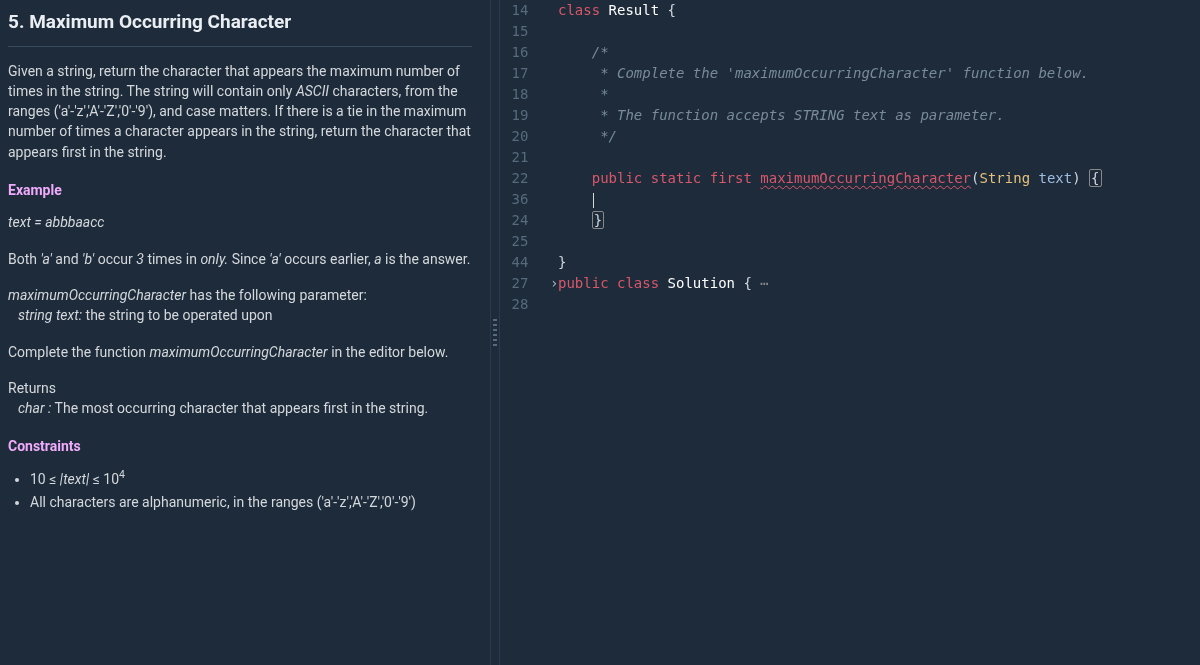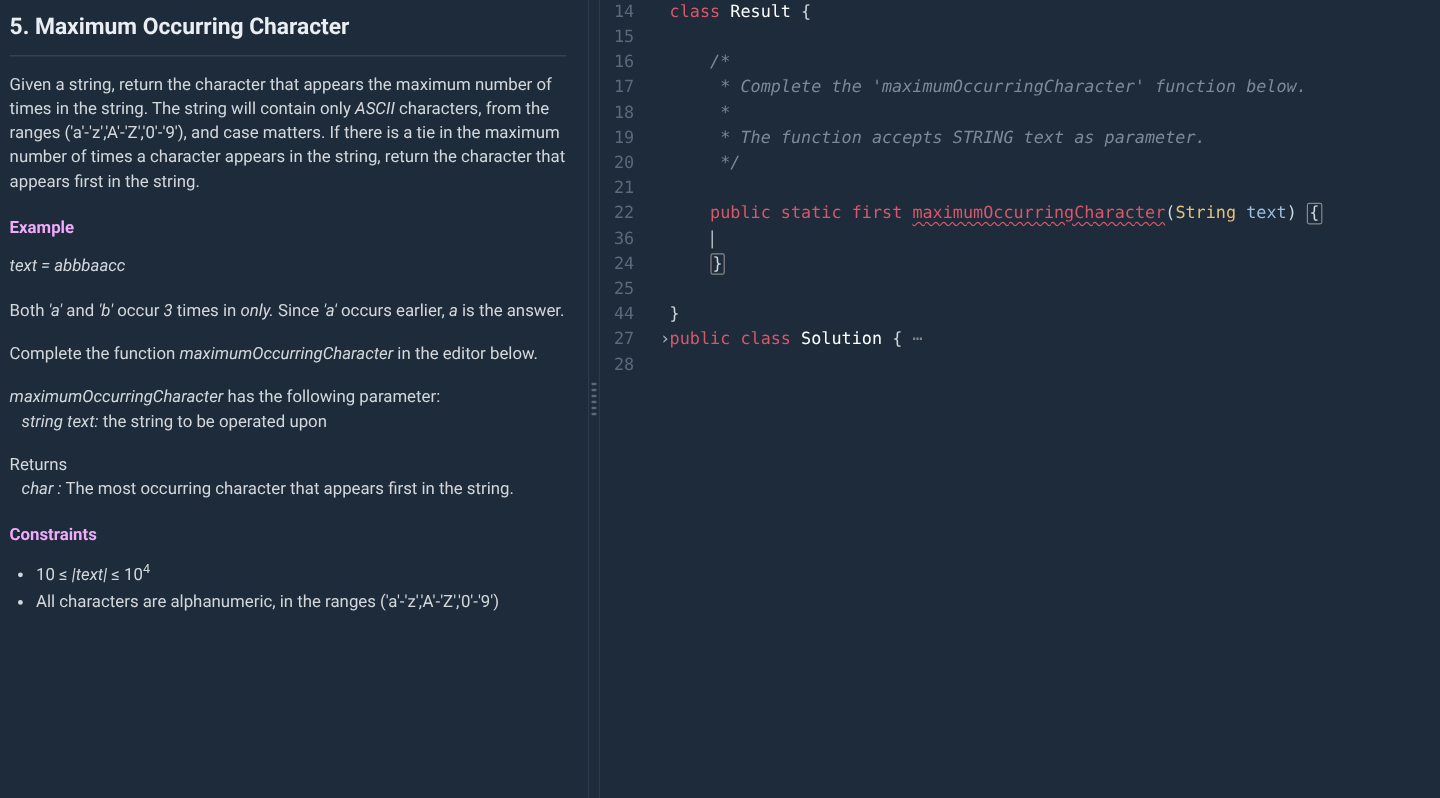--- a/index.html
+++ b/index.html
@@ -135,26 +135,26 @@
   </p>
 
   <div class="section-head">Example</div>
   <p class="problem-p italic">text = abbbaacc</p>
 
   <p class="problem-p">
     <span>Both </span><span class="italic">'a'</span><span> and </span><span class="italic">'b'</span><span> occur </span><span class="italic">3</span><span> times in </span><span class="italic">only.</span><span>  Since </span><span class="italic">'a'</span><span> occurs earlier, </span><span class="italic">a</span><span> is the answer.</span>
   </p>
 
   <p class="problem-p">
-    <span>Complete the function </span><span class="italic">maximumOccurringCharacter</span><span> in the editor below.</span>
-  </p>
-
-  <p class="problem-p">
     <span class="italic">maximumOccurringCharacter</span><span> has the following parameter:</span><br>
     <span class="indent italic">string text:</span><span>  the string to be operated upon</span>
+  </p>
+
+  <p class="problem-p">
+    <span>Complete the function </span><span class="italic">maximumOccurringCharacter</span><span> in the editor below.</span>
   </p>
 
   <p class="problem-p">
     <span>Returns</span><br>
     <span class="indent italic">char :</span><span> The most occurring character that appears first in the string.</span>
   </p>
 
   <div class="section-head">Constraints</div>
   <ul>
     <li>

